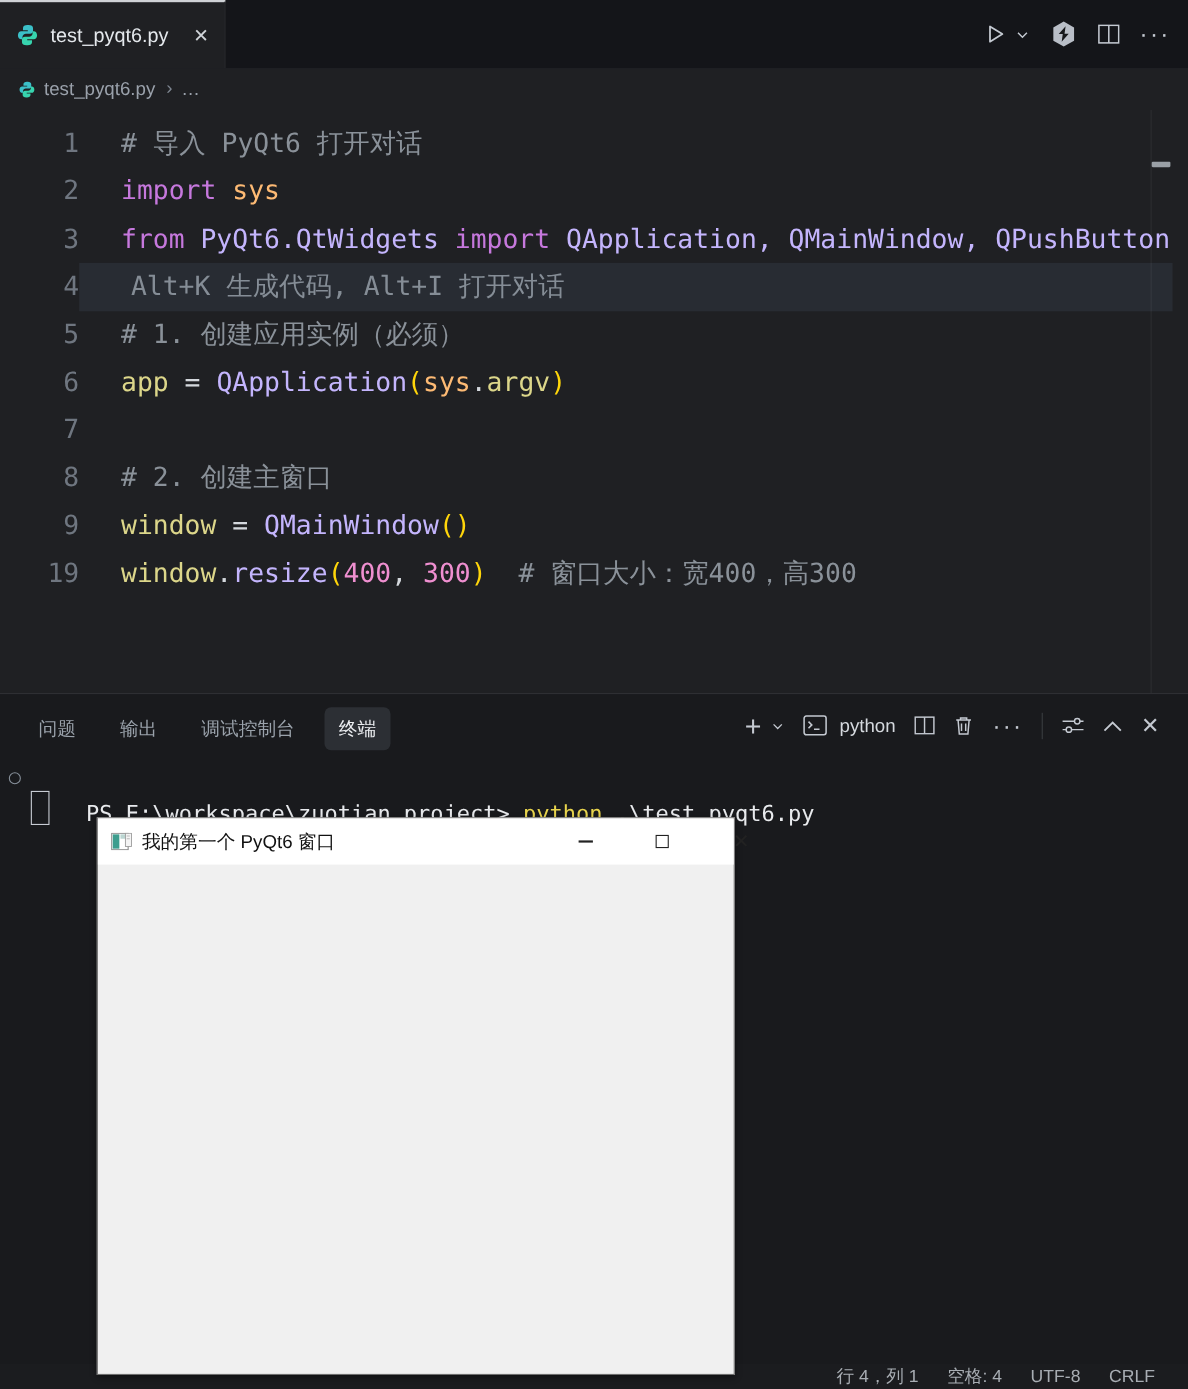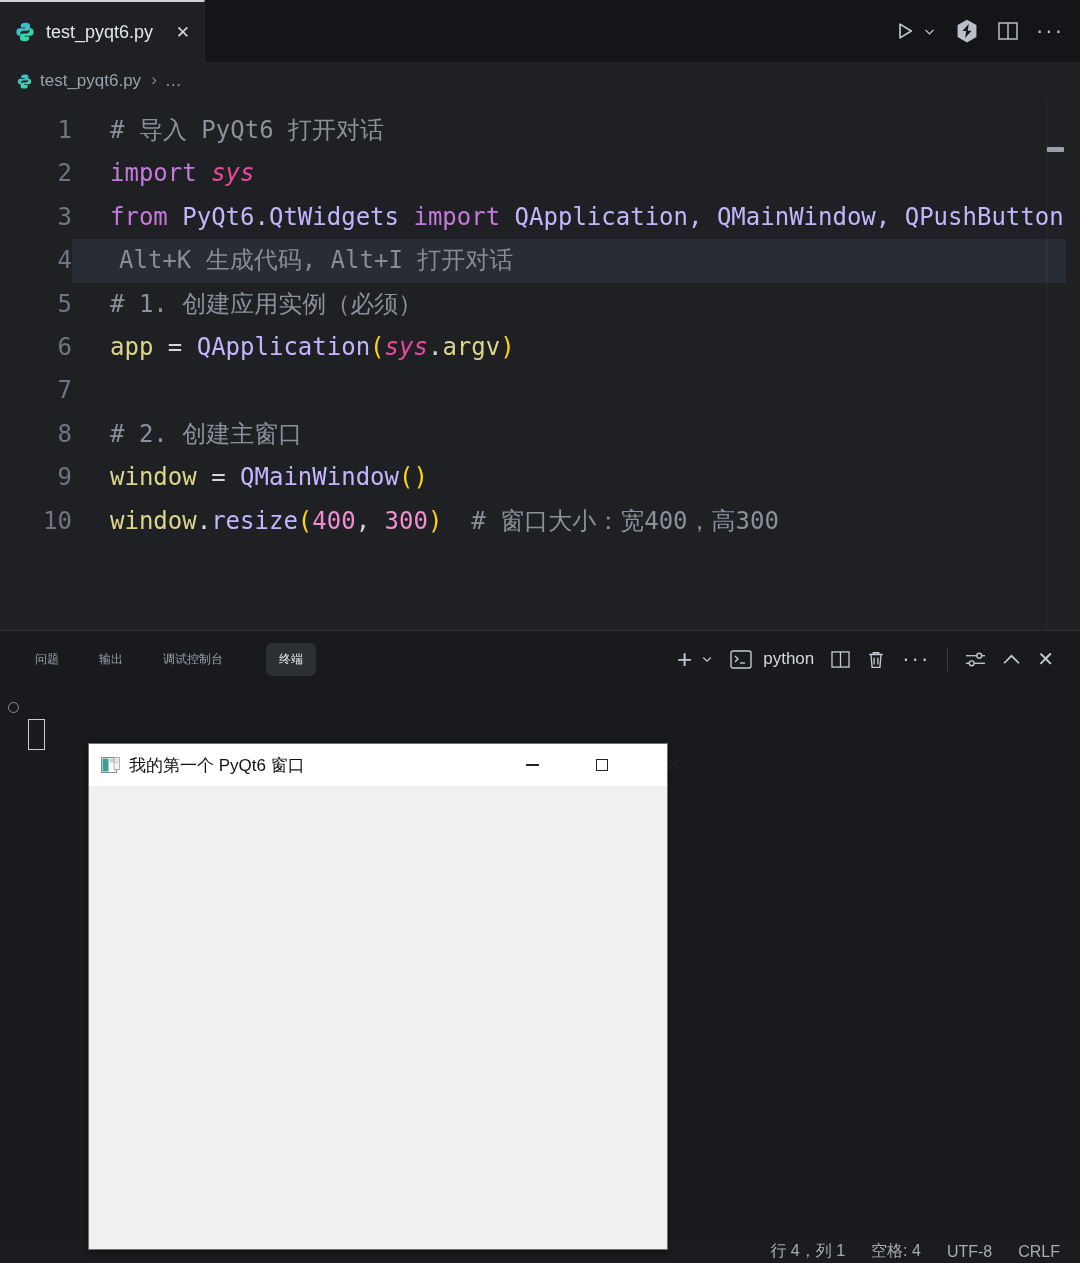--- a/index.html
+++ b/index.html
@@ -24,49 +24,49 @@
   .crumb-sep{color:#7d8590;font-size:17px;margin:0 8px 2px 10px;}
   .crumb-more{color:#9aa1ab;font-size:17px;letter-spacing:1px;}
   
   #code-area{position:absolute;left:0;top:100px;width:1080px;height:530px;padding-top:9px;font-family:"DejaVu Sans Mono","Liberation Mono",monospace;font-size:24px;}
   .code-row{display:flex;height:43.4px;line-height:43.4px;white-space:pre;}
   .ln{width:72px;flex:none;text-align:right;color:#6f7680;user-select:none;}
   .lc{flex:1;padding-left:38px;overflow:hidden;white-space:pre;}
   .lc.hl{background:#282c33;margin-right:14px;}
   .tk-comment{color:#8a9199;}
   .tk-kw{color:#c678dd;}
-  .tk-mod{color:#ec4899;font-style:italic;}
+  .tk-mod{color:#fdba74;}
   .tk-var{color:#dcd68a;}
   .tk-plain{color:#c4b5fd;}
   .tk-br{color:#ffd60a;}
   .tk-str{color:#8ed081;}
   .tk-num{color:#ef8fd0;}
   .tk-op{color:#d4d8dd;}
   .tk-ghost{color:#858d96;}
   .overview-ruler{position:absolute;left:1046px;top:100px;width:1px;height:530px;background:rgba(255,255,255,0.06);}
   .scroll-thumb{position:absolute;left:1047px;top:147px;width:17px;height:5px;background:#9aa0a6;border-radius:1px;}
   
   .panel{position:absolute;left:0;top:630px;width:1080px;height:610px;background:#191a1d;border-top:1px solid #2e2f33;box-sizing:border-box;}
   .panel-tabs{position:absolute;left:22px;top:12px;display:flex;align-items:center;gap:14px;}
-  .panel-tab{color:#9aa2ab;font-size:12px;padding:8px 13px;border-radius:6px;cursor:pointer;white-space:nowrap;}
-  .panel-tab.active{background:#2c2f34;color:#eceef1;margin-left:16px;}
+  .panel-tab{color:#9aa2ab;font-size:17px;padding:8px 13px;border-radius:6px;cursor:pointer;white-space:nowrap;}
+  .panel-tab.active{background:#2c2f34;color:#eceef1;}
   .panel-toolbar{position:absolute;right:26px;top:16px;display:flex;align-items:center;gap:17px;color:#c4c9d1;}
   .tb-plus{font-size:26px;font-weight:300;line-height:22px;}
   .tb-label{color:#d5d9de;font-size:17px;margin-left:-6px;}
   .tb-sep{width:1px;height:24px;background:#3a3c40;}
   .tb-x{font-size:20px;}
   
   .term-line{position:absolute;left:30px;top:693px;font-family:"DejaVu Sans Mono","Liberation Mono",monospace;font-size:20px;line-height:30px;white-space:pre;}
   .term-prompt{color:#e8eaed;}
   .term-cmd{color:#e8d44d;}
   .term-args{color:#e8eaed;}
   .term-deco{position:absolute;left:8px;top:701px;width:11px;height:11px;border:1.5px solid #87909a;border-radius:50%;box-sizing:border-box;}
   .term-cursor{position:absolute;left:28px;top:718px;width:17px;height:31px;border:1.5px solid #c8ccd4;box-sizing:border-box;}
   
-  .statusbar{position:absolute;left:0;top:1240px;width:1080px;height:23px;background:#1b1c1f;display:flex;align-items:center;justify-content:flex-end;gap:26px;padding-right:20px;box-sizing:border-box;}
+  .statusbar{position:absolute;left:0;top:1240px;width:1080px;height:23px;background:#1b1c1f;display:flex;align-items:center;justify-content:flex-end;gap:26px;padding-right:30px;box-sizing:border-box;}
   .status-item{color:#a8adb3;font-size:16px;white-space:nowrap;}
   
   .qt-window{position:absolute;left:88px;top:743px;width:580px;height:507px;background:#f0f0f0;border:1px solid #6e6e6e;box-sizing:border-box;z-index:10;box-shadow:0 2px 6px rgba(0,0,0,0.45);}
   .qt-titlebar{position:absolute;left:0;top:0;width:100%;height:42px;background:#ffffff;display:flex;align-items:center;padding-left:12px;box-sizing:border-box;}
   .qt-appicon{width:19px;height:16px;flex:none;}
   .qt-title{color:#111;font-size:17px;margin-left:9px;white-space:nowrap;}
   .qt-btn{position:absolute;top:0;width:44px;height:42px;display:flex;align-items:center;justify-content:center;cursor:pointer;}
   .qt-min-glyph{width:13px;height:1.5px;background:#222;}
   .qt-max-glyph{width:12px;height:12px;border:1.5px solid #222;box-sizing:border-box;}
   .qt-close-glyph{color:#222;font-size:18px;font-weight:400;line-height:18px;}
@@ -129,21 +129,21 @@
 <div id="code-area">
     <div class="code-row"><span class="ln">1</span><span class="lc"><span class="tk-comment"># 导入 PyQt6 打开对话</span></span></div>
     <div class="code-row"><span class="ln">2</span><span class="lc"><span class="tk-kw">import</span><span class="tk-plain"> </span><span class="tk-mod">sys</span></span></div>
     <div class="code-row"><span class="ln">3</span><span class="lc"><span class="tk-kw">from</span><span class="tk-plain"> PyQt6.QtWidgets </span><span class="tk-kw">import</span><span class="tk-plain"> QApplication, QMainWindow, QPushButton</span></span></div>
     <div class="code-row"><span class="ln">4</span><span class="lc hl" style="padding-left: 47px;"><span class="tk-ghost">Alt+K 生成代码, Alt+I 打开对话</span></span></div>
     <div class="code-row"><span class="ln">5</span><span class="lc"><span class="tk-comment"># 1. 创建应用实例（必须）</span></span></div>
     <div class="code-row"><span class="ln">6</span><span class="lc"><span class="tk-var">app</span><span class="tk-op"> = </span><span class="tk-plain">QApplication</span><span class="tk-br">(</span><span class="tk-mod">sys</span><span class="tk-op">.</span><span class="tk-var">argv</span><span class="tk-br">)</span></span></div>
     <div class="code-row"><span class="ln">7</span><span class="lc"></span></div>
     <div class="code-row"><span class="ln">8</span><span class="lc"><span class="tk-comment"># 2. 创建主窗口</span></span></div>
     <div class="code-row"><span class="ln">9</span><span class="lc"><span class="tk-var">window</span><span class="tk-op"> = </span><span class="tk-plain">QMainWindow</span><span class="tk-br">()</span></span></div>
-    <div class="code-row"><span class="ln">10</span><span class="lc"><span class="tk-var">window</span><span class="tk-op">.</span><span class="tk-plain">resize</span><span class="tk-br">(</span><span class="tk-num">400</span><span class="tk-op">, </span><span class="tk-num">300</span><span class="tk-br">)</span><span class="tk-comment">  # 窗口大小：宽400，高300</span></span></div>
+    <div class="code-row"><span class="ln">19</span><span class="lc"><span class="tk-var">window</span><span class="tk-op">.</span><span class="tk-plain">resize</span><span class="tk-br">(</span><span class="tk-num">400</span><span class="tk-op">, </span><span class="tk-num">300</span><span class="tk-br">)</span><span class="tk-comment">  # 窗口大小：宽400，高300</span></span></div>
   </div>
 <div class="overview-ruler"></div>
 <div class="scroll-thumb"></div>
 
 <div class="panel">
   <div class="panel-tabs" id="panel-tabs">
       <div class="panel-tab">问题</div>
       <div class="panel-tab">输出</div>
       <div class="panel-tab">调试控制台</div>
       <div class="panel-tab active">终端</div>
@@ -186,20 +186,23 @@
     </span>
     <span>
       <svg width="17" height="12" viewBox="0 0 16 10">
           <path d="M1 9l7-7 7 7" fill="none" stroke="#c4c9d1" stroke-width="1.6"></path>
         </svg>
     </span>
     <span class="tb-x">✕</span>
   </div>
 
   <div class="term-deco" style="top:71px;"></div>
+  <div class="term-line" style="top:63px;">
+    <span class="term-prompt">PS E:\workspace\zuotian_project&gt; </span><span class="term-cmd">python</span><span class="term-args"> .\test_pyqt6.py</span>
+  </div>
   <div class="term-cursor" style="top:88px;"></div>
 </div>
 
 <div class="statusbar" id="status-bar">
     <span class="status-item">行 4，列 1</span>
     <span class="status-item">空格: 4</span>
     <span class="status-item">UTF-8</span>
     <span class="status-item">CRLF</span>
   </div>
 

